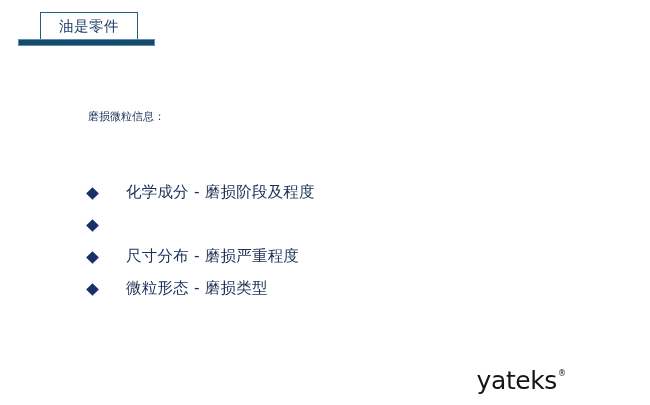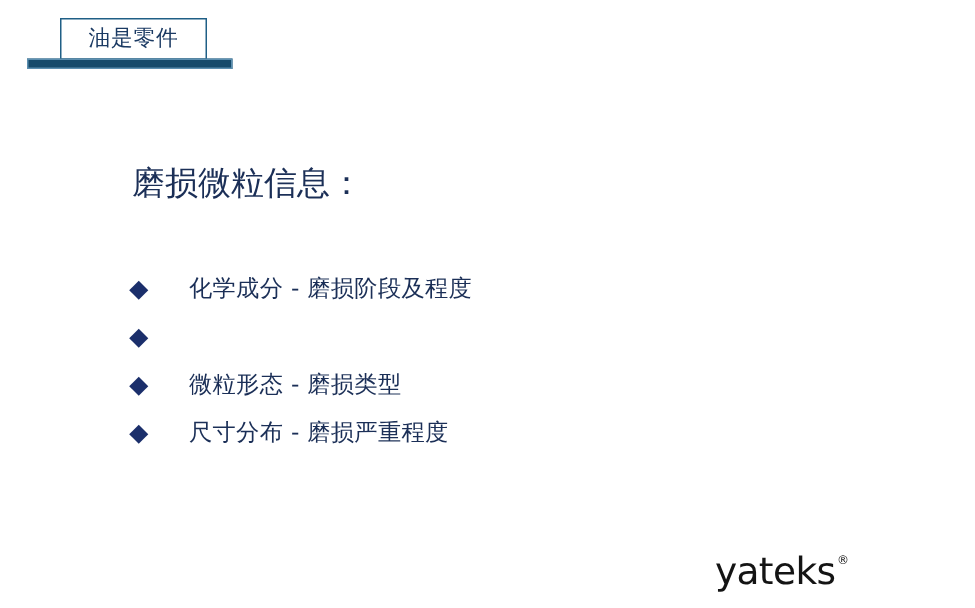--- a/index.html
+++ b/index.html
@@ -61,21 +61,21 @@
     background: #164a6b;
     border: 1px solid #5c8fb0;
     box-sizing: border-box;
   }
 
   
   .body-heading {
     position: absolute;
     left: 88px;
     top: 110px;
-    font-size: 22px;
+    font-size: 11px;
     line-height: 1.2;
     color: #1b2f57;
     white-space: nowrap;
   }
 
   
   .bullet-list {
     position: absolute;
     left: 88px;
     top: 177px;
@@ -146,25 +146,25 @@
   <ul class="bullet-list">
     <li class="bullet-item">
       <span class="bullet-marker"></span>
       <span class="bullet-label">化学成分 - 磨损阶段及程度</span>
     </li>
     <li class="bullet-item">
       <span class="bullet-marker"></span>
     </li>
     <li class="bullet-item">
       <span class="bullet-marker"></span>
-      <span class="bullet-label">微粒形态 - 磨损类型</span>
+      <span class="bullet-label">尺寸分布 - 磨损严重程度</span>
     </li>
     <li class="bullet-item">
       <span class="bullet-marker"></span>
-      <span class="bullet-label">尺寸分布 - 磨损严重程度</span>
+      <span class="bullet-label">微粒形态 - 磨损类型</span>
     </li>
   </ul>
 
   <div class="logo">
     <span class="logo-word">yateks</span>
     <span class="logo-reg">®</span>
   </div>
 
 </div>
 

